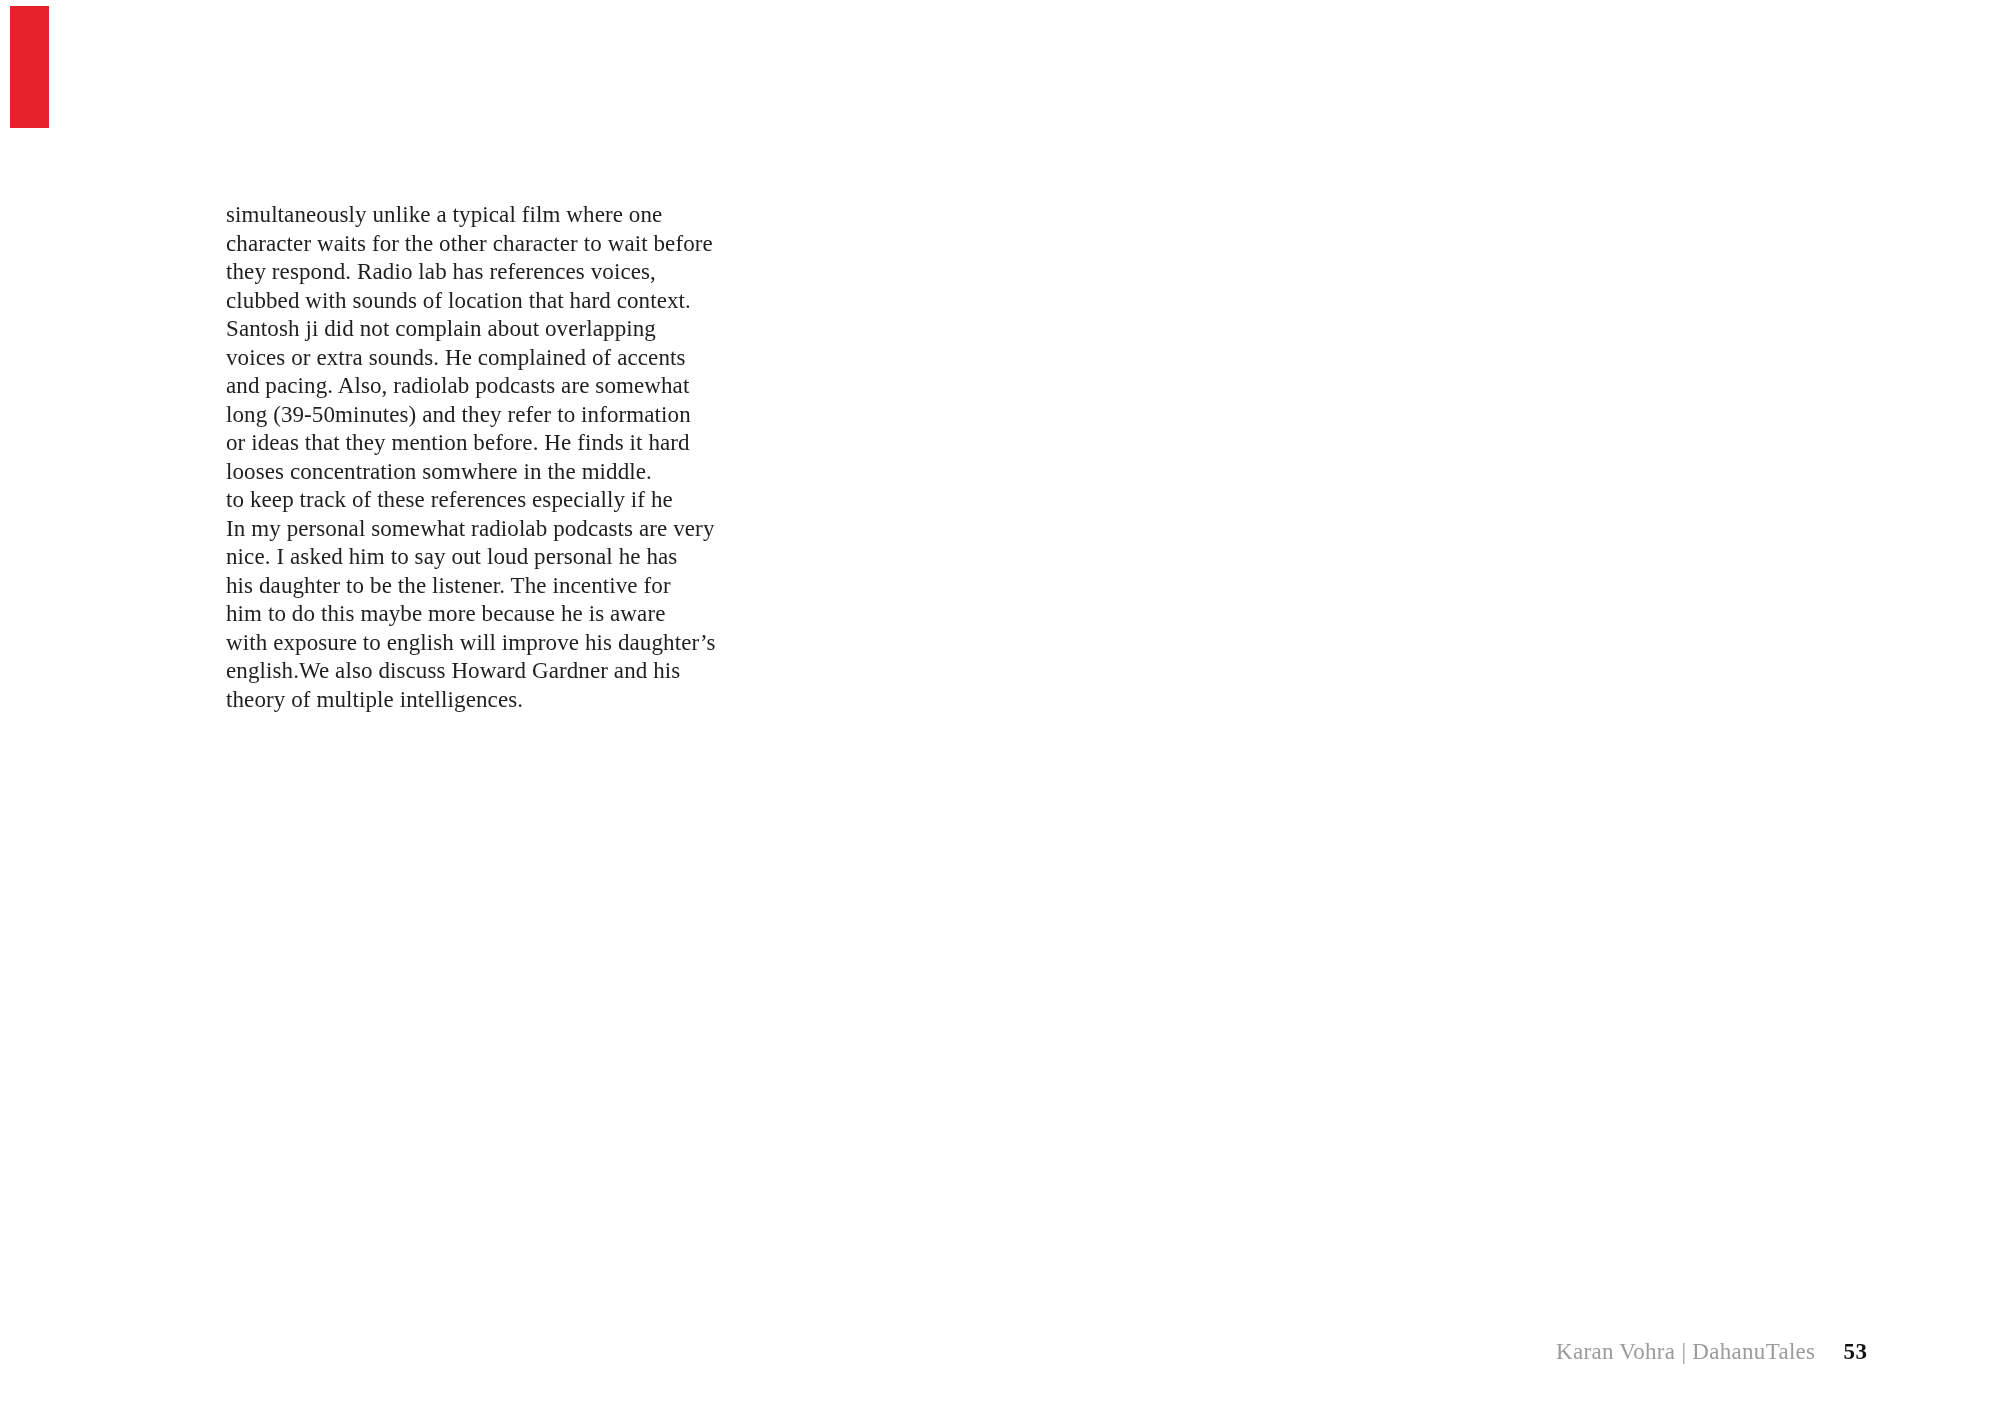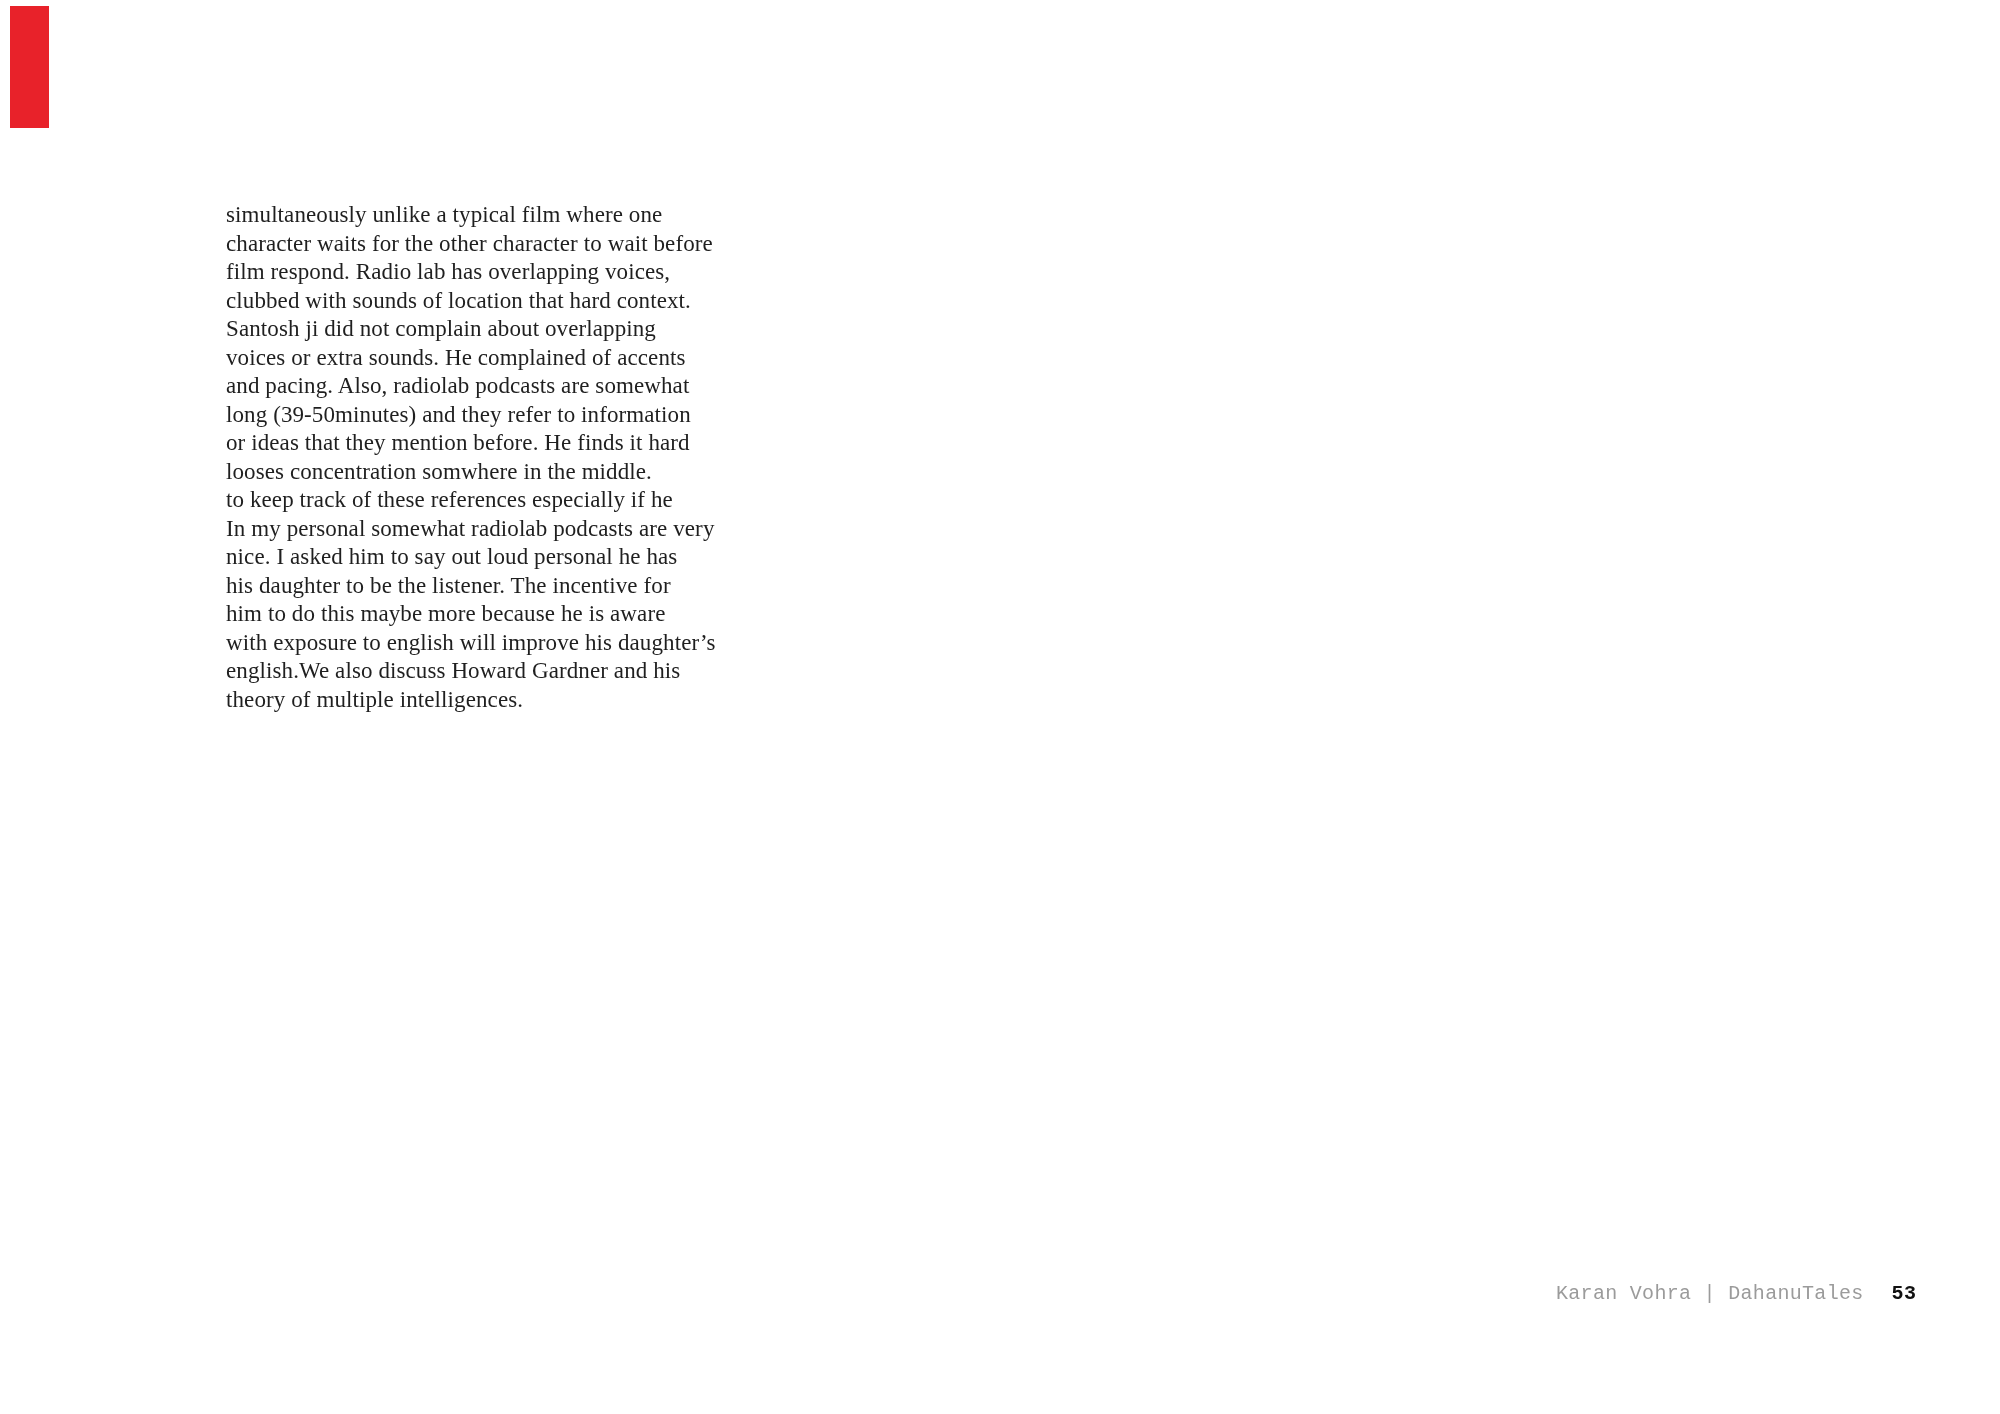--- a/index.html
+++ b/index.html
@@ -37,23 +37,23 @@
     line-height: 28.5px;
     color: #1f1f1f;
     letter-spacing: 0.1px;
   }
   .text-line {
     white-space: nowrap;
   }
   .footer {
     position: absolute;
     left: 1556px;
-    top: 1282px;
-    font-family: Liberation Mono, monospace;
-    font-size: 20px;
+    top: 1340px;
+    font-family: Liberation Serif, serif;
+    font-size: 23px;
     line-height: 24px;
     white-space: nowrap;
   }
   .footer-credit {
     color: #9b9b9b;
     letter-spacing: 0.3px;
   }
   .footer-pagenum {
     color: #111111;
     font-weight: bold;
@@ -64,21 +64,21 @@
 </head>
 <body>
 
 <div class="page">
 
   <div class="corner-marker" style="background-color: rgb(232, 34, 42);"></div>
 
   <div class="paragraph" style="color: rgb(31, 31, 31);">
       <div class="text-line">simultaneously unlike a typical film where one</div>
       <div class="text-line">character waits for the other character to wait before</div>
-      <div class="text-line">film respond. Radio lab has overlapping voices,</div>
+      <div class="text-line">they respond. Radio lab has references voices,</div>
       <div class="text-line">clubbed with sounds of location that hard context.</div>
       <div class="text-line">Santosh ji did not complain about overlapping</div>
       <div class="text-line">voices or extra sounds. He complained of accents</div>
       <div class="text-line">and pacing. Also, radiolab podcasts are somewhat</div>
       <div class="text-line">long (39-50minutes) and they refer to information</div>
       <div class="text-line">or ideas that they mention before. He finds it hard</div>
       <div class="text-line">looses concentration somwhere in the middle.</div>
       <div class="text-line">to keep track of these references especially if he</div>
       <div class="text-line">In my personal somewhat radiolab podcasts are very</div>
       <div class="text-line">nice. I asked him to say out loud personal he has</div>

